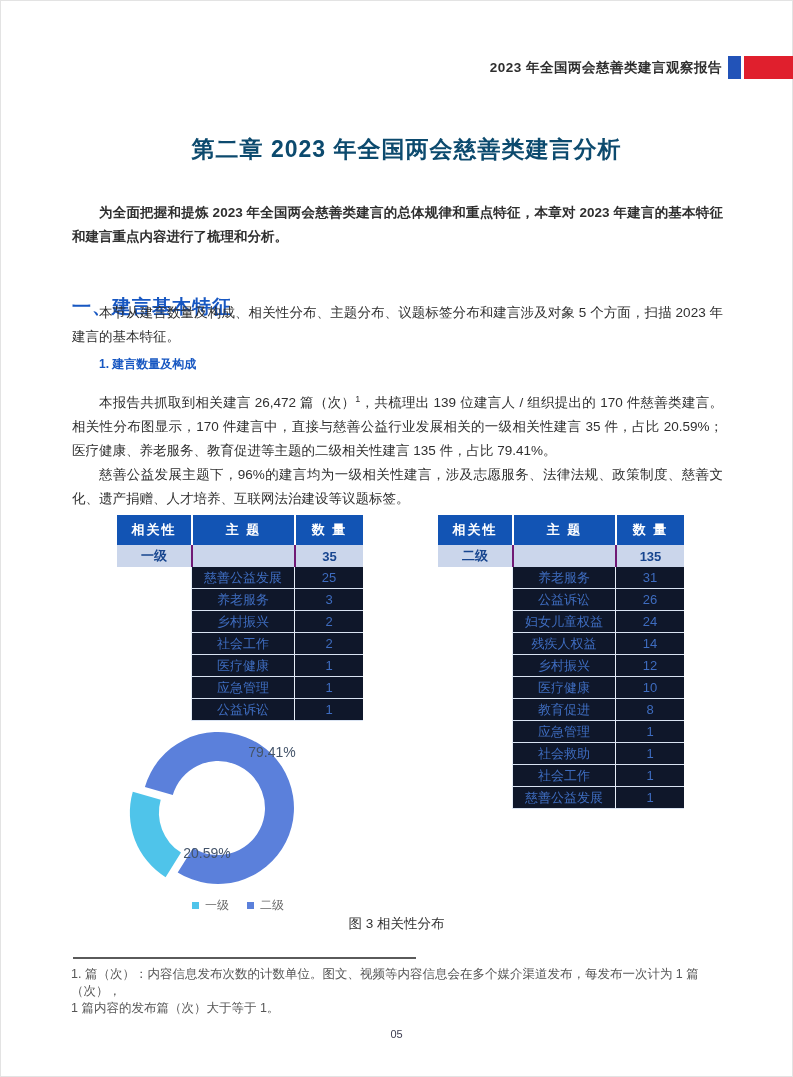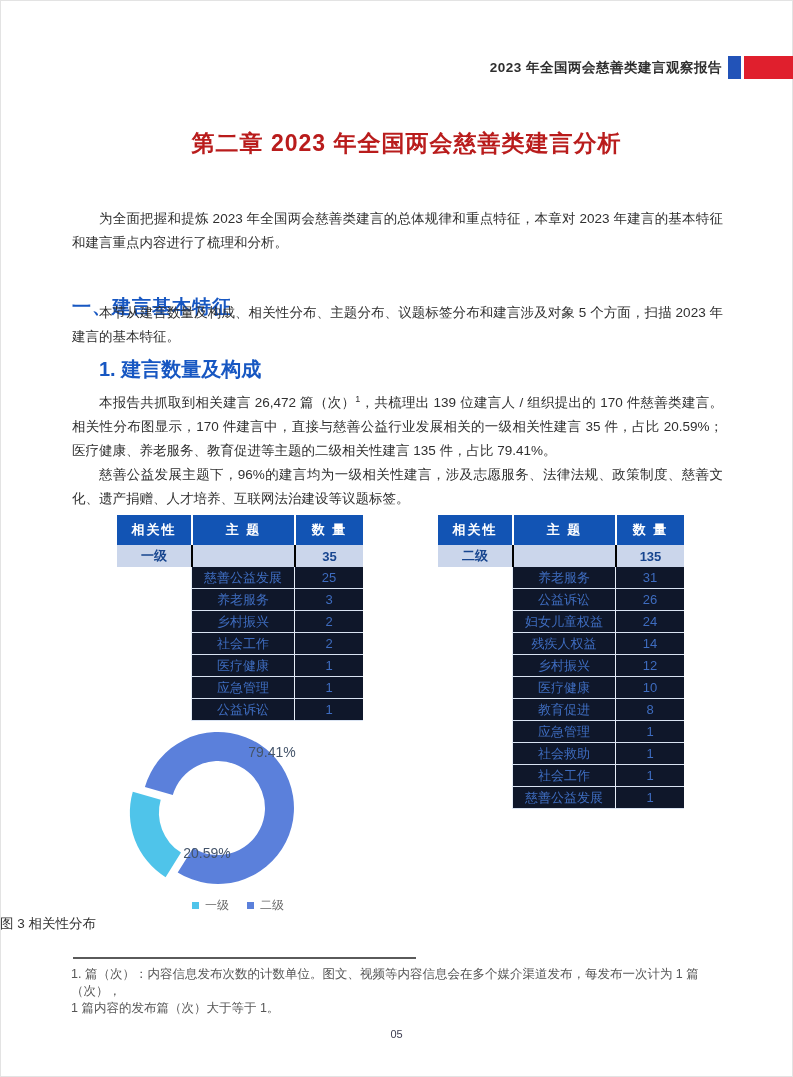--- a/index.html
+++ b/index.html
@@ -10,52 +10,52 @@
     font-family:"Liberation Sans","DejaVu Sans",sans-serif;
     color:#2f2f2f;
     box-shadow: inset 0 0 0 1px #e3e3e3;
   }
   
   .running-header { position:absolute; top:56px; right:0; display:flex; align-items:center; height:23px; }
   .running-title { font-size:13.5px; font-weight:bold; color:#2e2e2e; margin-right:6px; letter-spacing:.5px; }
   .hdr-block-blue { width:13px; height:23px; margin-right:3px; }
   .hdr-block-red  { width:49px; height:23px; }
   
-  .chapter-title { position:absolute; top:128px; left:0; width:100%; text-align:center;
-    font-size:23px; font-weight:bold; color:#b91c1c; letter-spacing:1px;padding-left:20px; }
+  .chapter-title { position:absolute; top:134px; left:0; width:100%; text-align:center;
+    font-size:23px; font-weight:bold; color:#0c4a6e; letter-spacing:1px;padding-left:20px; }
   
   .para { position:absolute; left:72px; width:651px; font-size:13.5px; line-height:24px;
     text-align:justify; text-indent:2em; color:#2f2f2f; }
-  .p-intro { top:207px; }
+  .p-intro { top:201px;font-weight:bold; }
   .h-section { position:absolute; left:72px; top:257px; font-size:19px; font-weight:bold; color:#1757C2; letter-spacing:1px;margin-top:37px; }
   .p-sec1 { top:301px; }
-  .h-sub { position:absolute; left:99px; top:356px; font-size:20px; font-weight:bold; color:#1757C2; }
+  .h-sub { position:absolute; left:99px; top:356px; font-size:12px; font-weight:bold; color:#1757C2; }
   .p-sub1 { top:391px; }
   .p-sub2 { top:463px; }
   sup.fnref { font-size:9px; vertical-align:super; line-height:0; }
   
   table.rel-table { position:absolute; top:515px; width:246px; border-collapse:separate; border-spacing:0;
     table-layout:fixed; font-size:13px; text-align:center; }
   #table-l1 { left:117px; }
   #table-l2 { left:438px; }
   .rel-table th { background:#1254B4; color:#ffffff; font-weight:bold; height:30px; letter-spacing:2px;margin-left:20px; }
   .rel-table th + th { border-left:2px solid #ffffff; }
   .rel-table tr.summary td { background:#CBD6EB; color:#17458F; font-weight:bold; height:22px; }
-  .rel-table tr.summary td + td { border-left:2px solid #000000; }
+  .rel-table tr.summary td + td { border-left:2px solid #701a75; }
   .rel-table tr.data td { height:22px; color:#3E6CBF; background:#0f172a; }
   .rel-table tr.data td + td { border-left:1px solid #E6EDF7; }
   .rel-table tr.data td:nth-child(2), .rel-table tr.data td:nth-child(3) { border-bottom:1px solid #D9E3F2; }
   .rel-table tr.data td:first-child { background:#ffffff; }
   
   svg.donut { position:absolute; left:112px; top:722px; }
   svg.donut text { font-family:"Liberation Sans","DejaVu Sans",sans-serif; font-size:14px; fill:#44546A; }
   .legend { position:absolute; left:132px; top:897px; width:212px; display:flex; justify-content:center; gap:18px; }
   .legend-item { display:flex; align-items:center; gap:6px; font-size:12px; color:#666666; }
   .swatch { display:inline-block; width:7px; height:7px; }
-  .chart-caption { position:absolute; top:915px; left:0; width:100%; font-size:13.5px; color:#333333; }
+  .chart-caption { position:absolute; top:915px; left:0; width:100%; text-align:center; font-size:13.5px; color:#333333; }
   
   .footnote-rule { position:absolute; left:73px; top:957px; width:343px; border-top:2px solid #5a5a5a; }
   .footnote { position:absolute; left:71px; top:966px; width:658px; font-size:12.5px; line-height:17px; color:#565656; }
   
   .page-number { position:absolute; top:1028px; left:0; width:100%; text-align:center; font-size:11px; color:#3c3c50; }
 </style>
 </head>
 <body>
 
 <div class="page">

